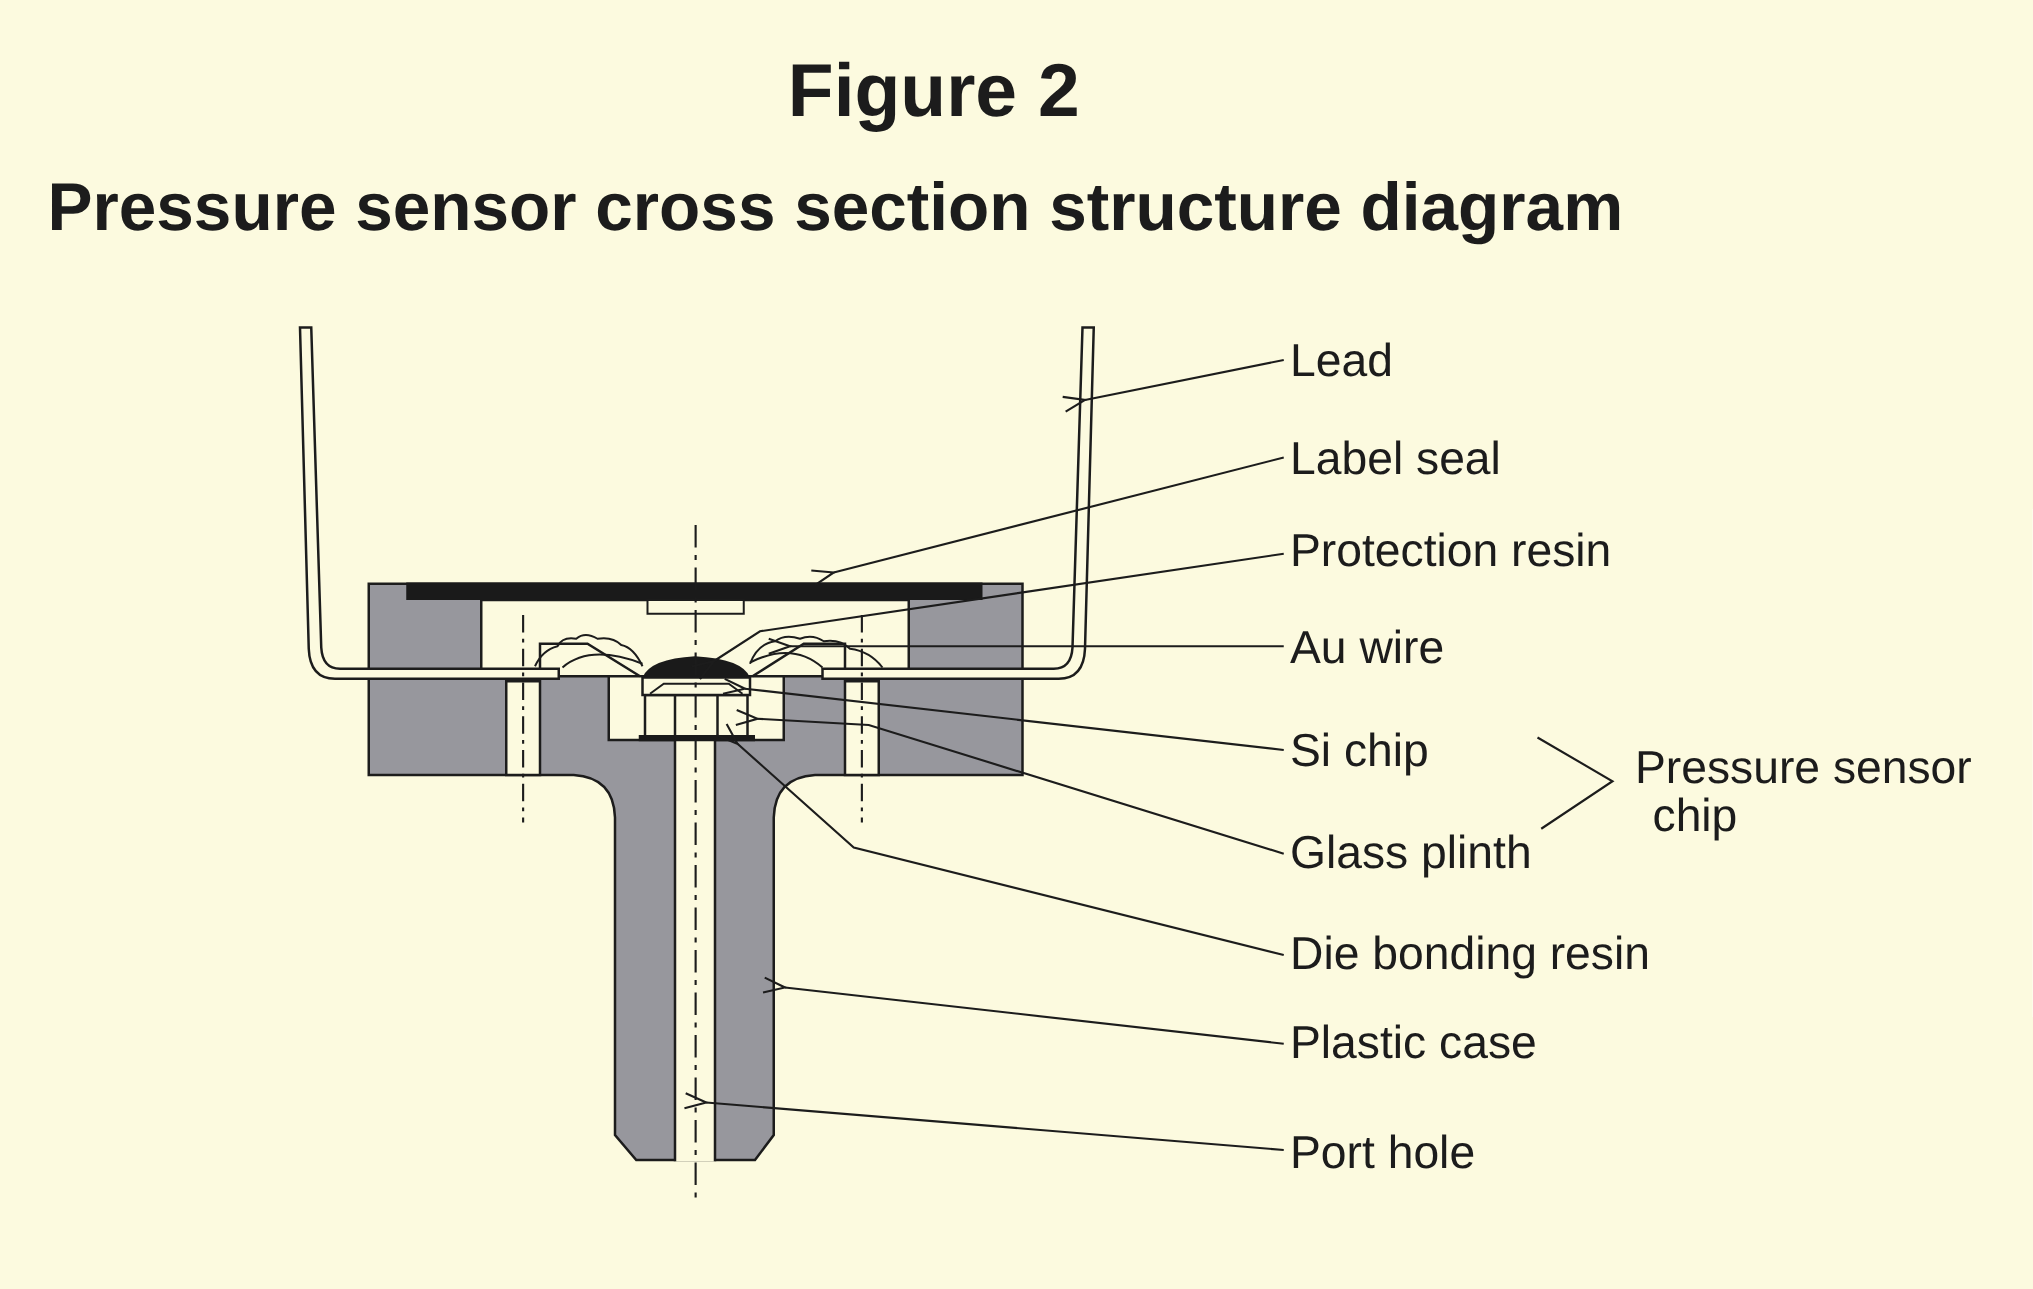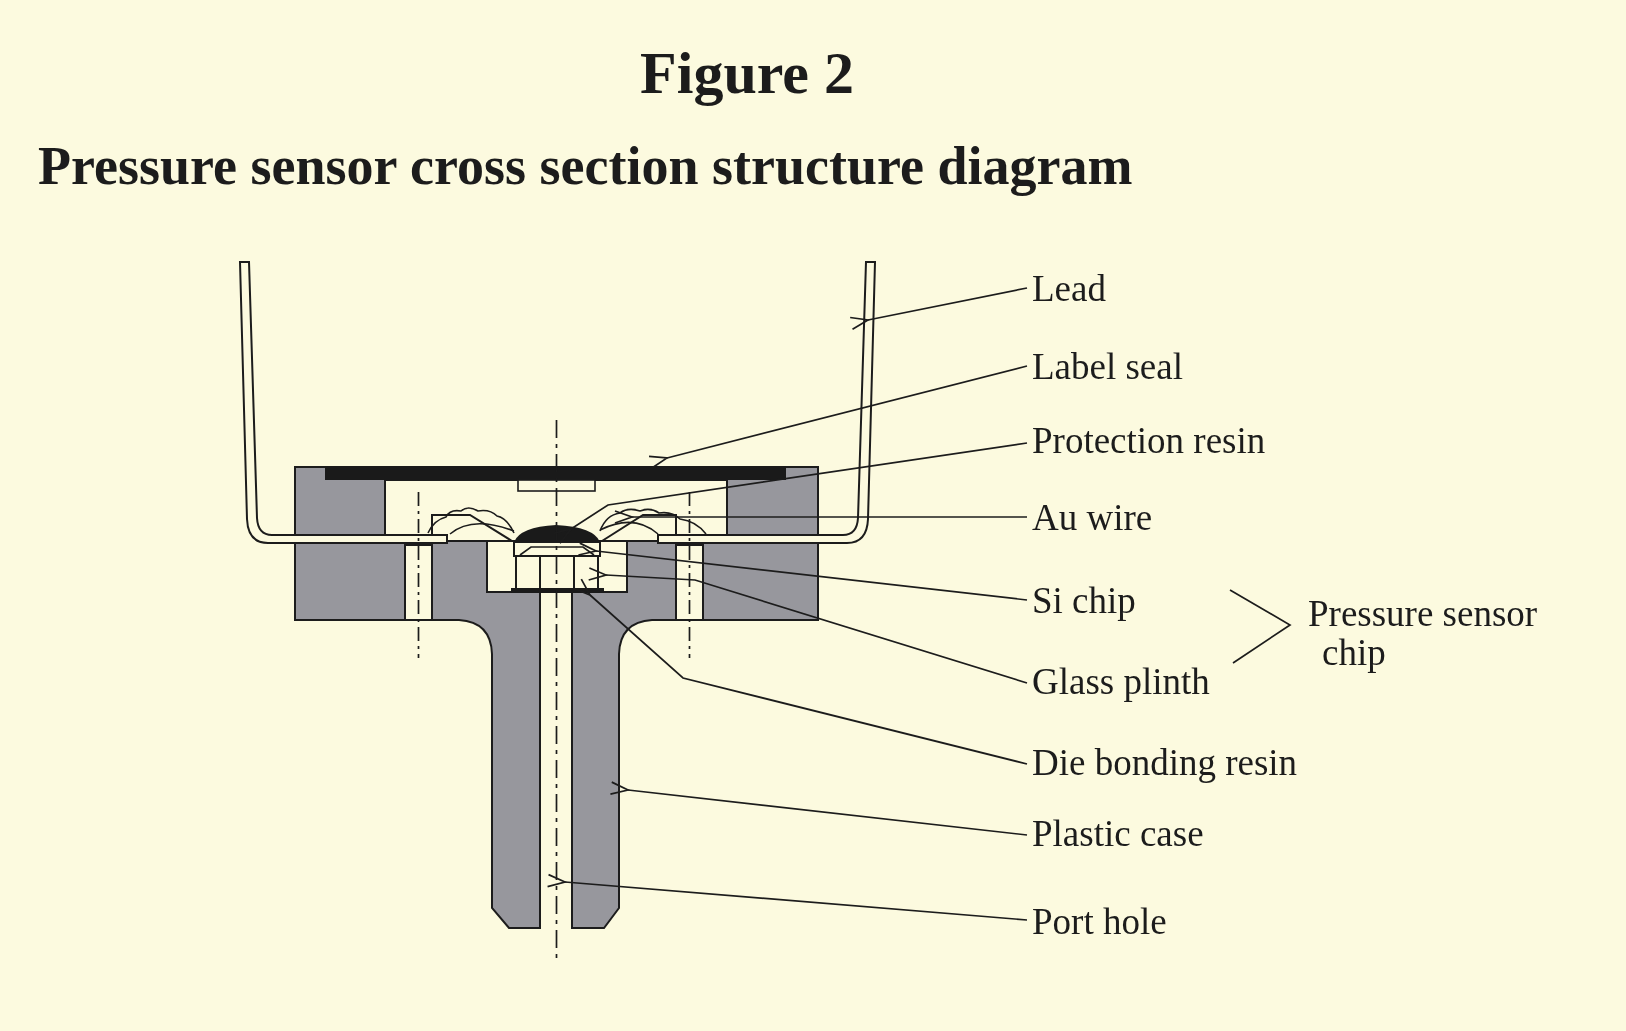--- a/index.html
+++ b/index.html
@@ -1,21 +1,21 @@
 <!DOCTYPE html>
 <html><head>
 <meta charset="utf-8">
 <style>
   html,body{margin:0;padding:0;}
   .stage{
     position:relative;
     width:1626px;
     height:1031px;
     background:#FCFADF;
-    font-family:Liberation Serif, serif;
+    font-family:Liberation Sans, sans-serif;
     overflow:hidden;
   }
   svg{display:block;}
   text{fill:#1c1c1c;}
   .title-text{font-size:60px;font-weight:bold;}
   .subtitle-text{font-size:54px;font-weight:bold;}
   .callout-text{font-size:37px;font-weight:normal;}
 </style>
 </head>
 <body>

